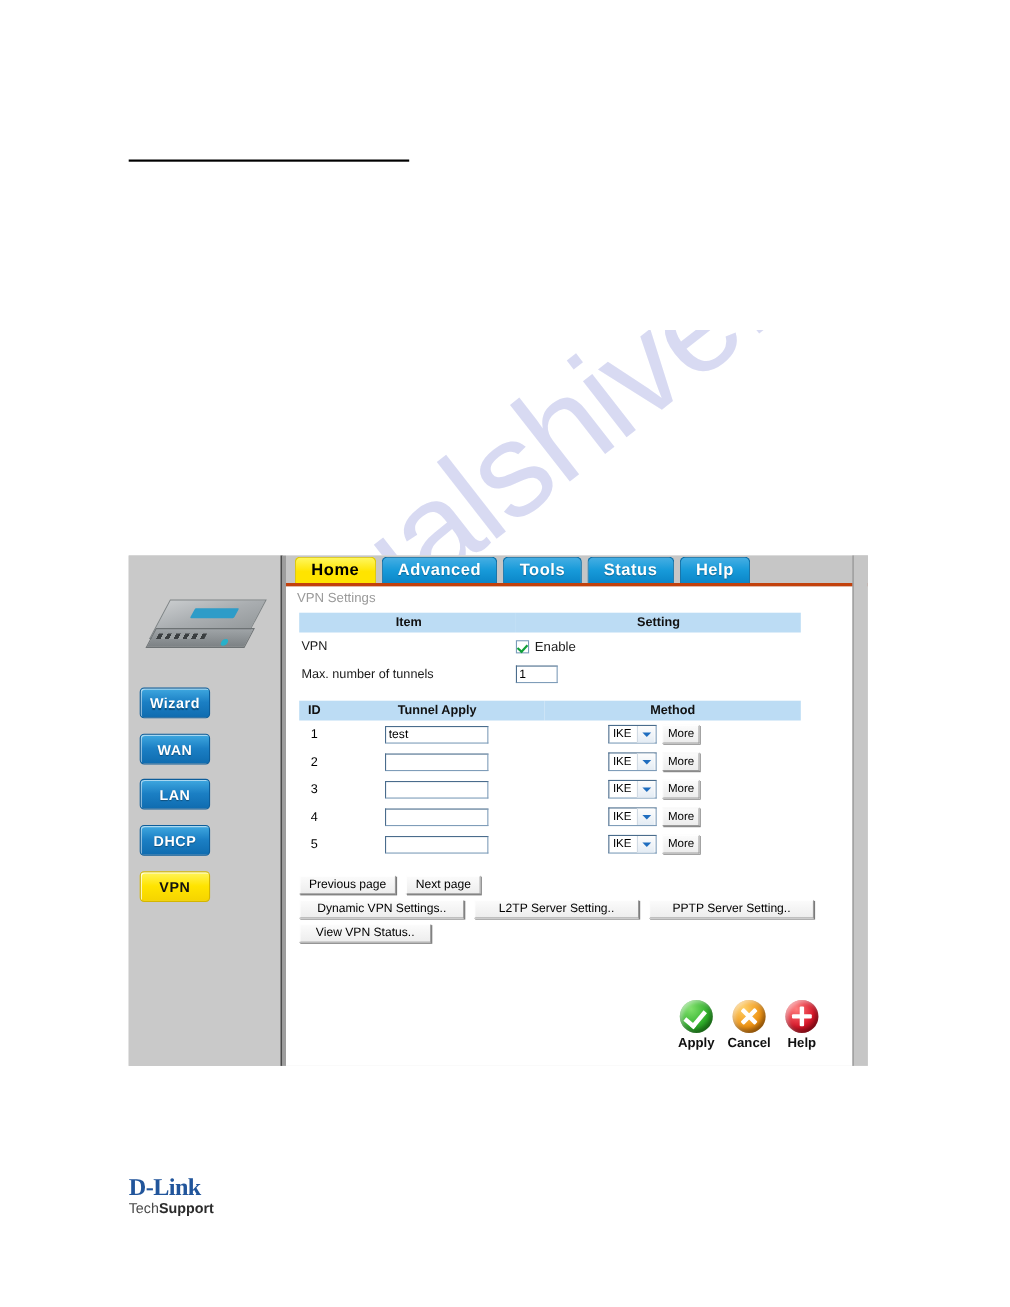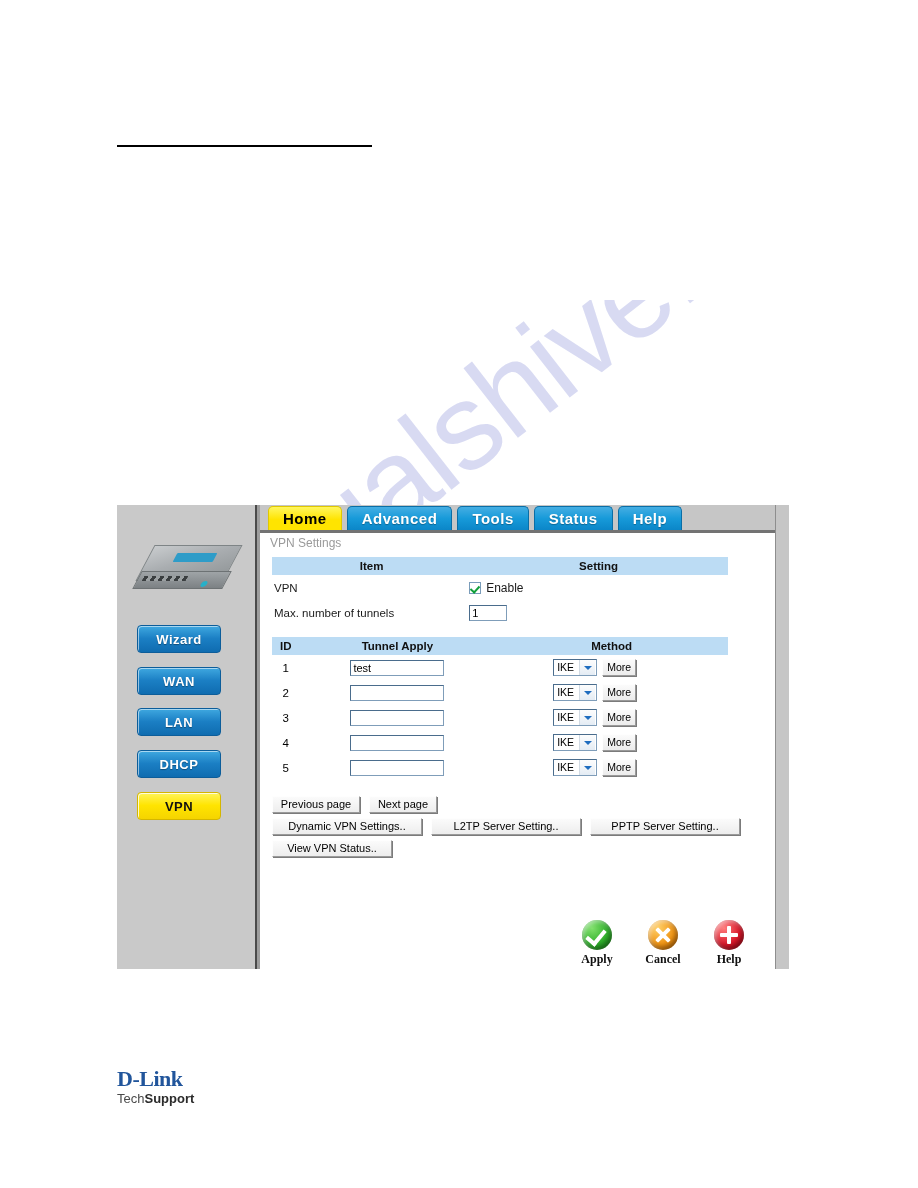--- a/index.html
+++ b/index.html
@@ -115,22 +115,22 @@
   .dev-ports {
     position: absolute;
     left: 8px; top: 39px;
     width: 44px; height: 5px;
     transform: skewX(-28deg);
     background: repeating-linear-gradient(90deg, #3a3e40 0px, #3a3e40 4px, #9ba0a2 4px, #9ba0a2 8px);
   }
 
   .nav-btn {
     position: absolute;
-    left: 20px;
-    width: 84px;
+    left: 10px;
+    width: 64px;
     height: 28px;
     border-radius: 4px;
     display: flex;
     align-items: center;
     justify-content: center;
     font-size: 13px;
     font-weight: bold;
     letter-spacing: .5px;
     box-sizing: border-box;
     cursor: pointer;
@@ -162,21 +162,21 @@
     box-sizing: border-box;
     border-left: 3px solid #9d9d9d;
   }
   .tabs-row {
     position: relative;
     height: 28px;
     background: #c6c6c6;
     display: flex;
     align-items: center;
     padding-left: 8px;
-    border-bottom: 3px solid #737373;
+    border-bottom: 3px solid #c2410c;
     box-sizing: border-box;
   }
   .tab {
     height: 24px;
     margin-right: 5px;
     padding: 0 14px;
     display: flex;
     align-items: center;
     justify-content: center;
     font-size: 15px;
@@ -376,24 +376,22 @@
   .w-next  { width: 68px; }
   .w-dyn   { width: 150px; }
   .w-l2tp  { width: 150px; }
   .w-pptp  { width: 150px; }
   .w-view  { width: 120px; }
 
   
   .actions {
     position: absolute;
     right: 36px;
-    bottom: 2px;
+    bottom: 14px;
     display: flex;
-    gap: 18px;
-    font-family: Liberation Serif, serif;
   }
   .action {
     width: 48px;
     text-align: center;
     cursor: pointer;
   }
   .action .ic {
     width: 30px; height: 30px;
     border-radius: 50%;
     margin: 0 auto 2px;

